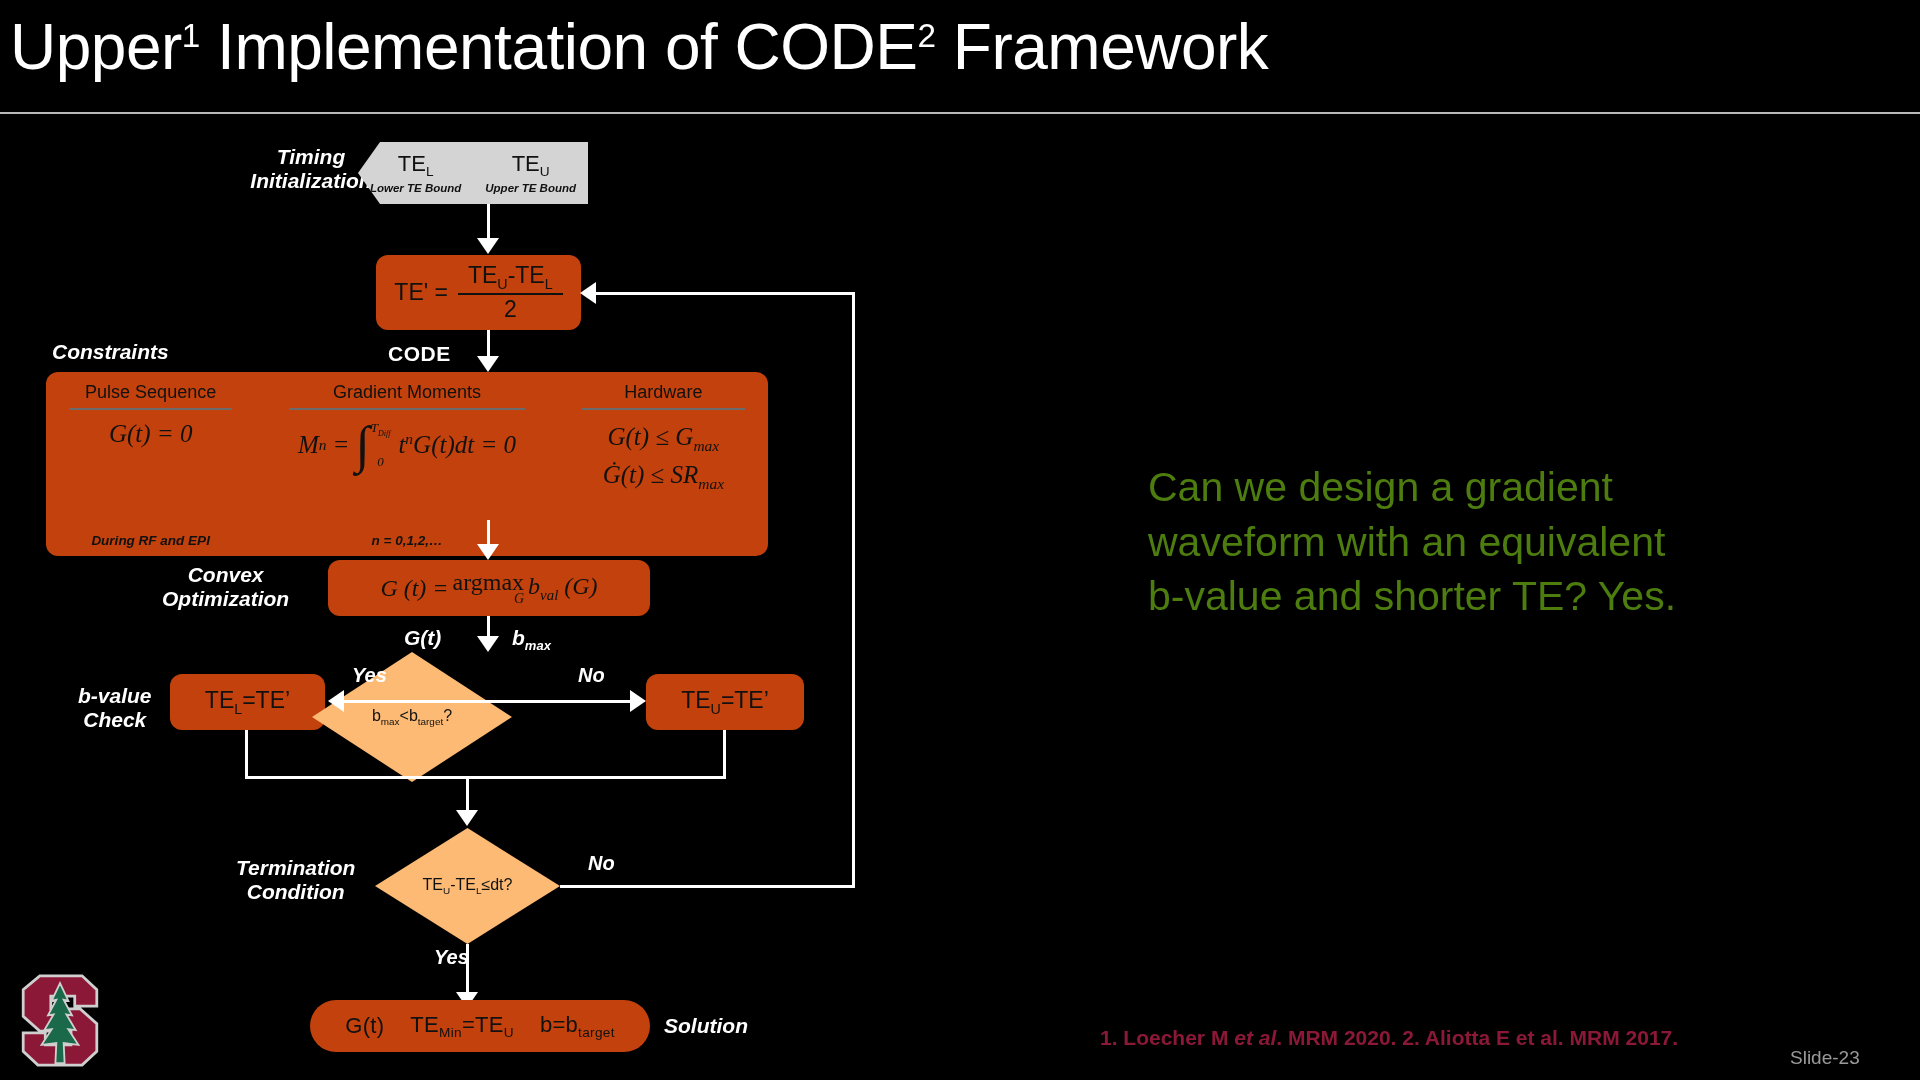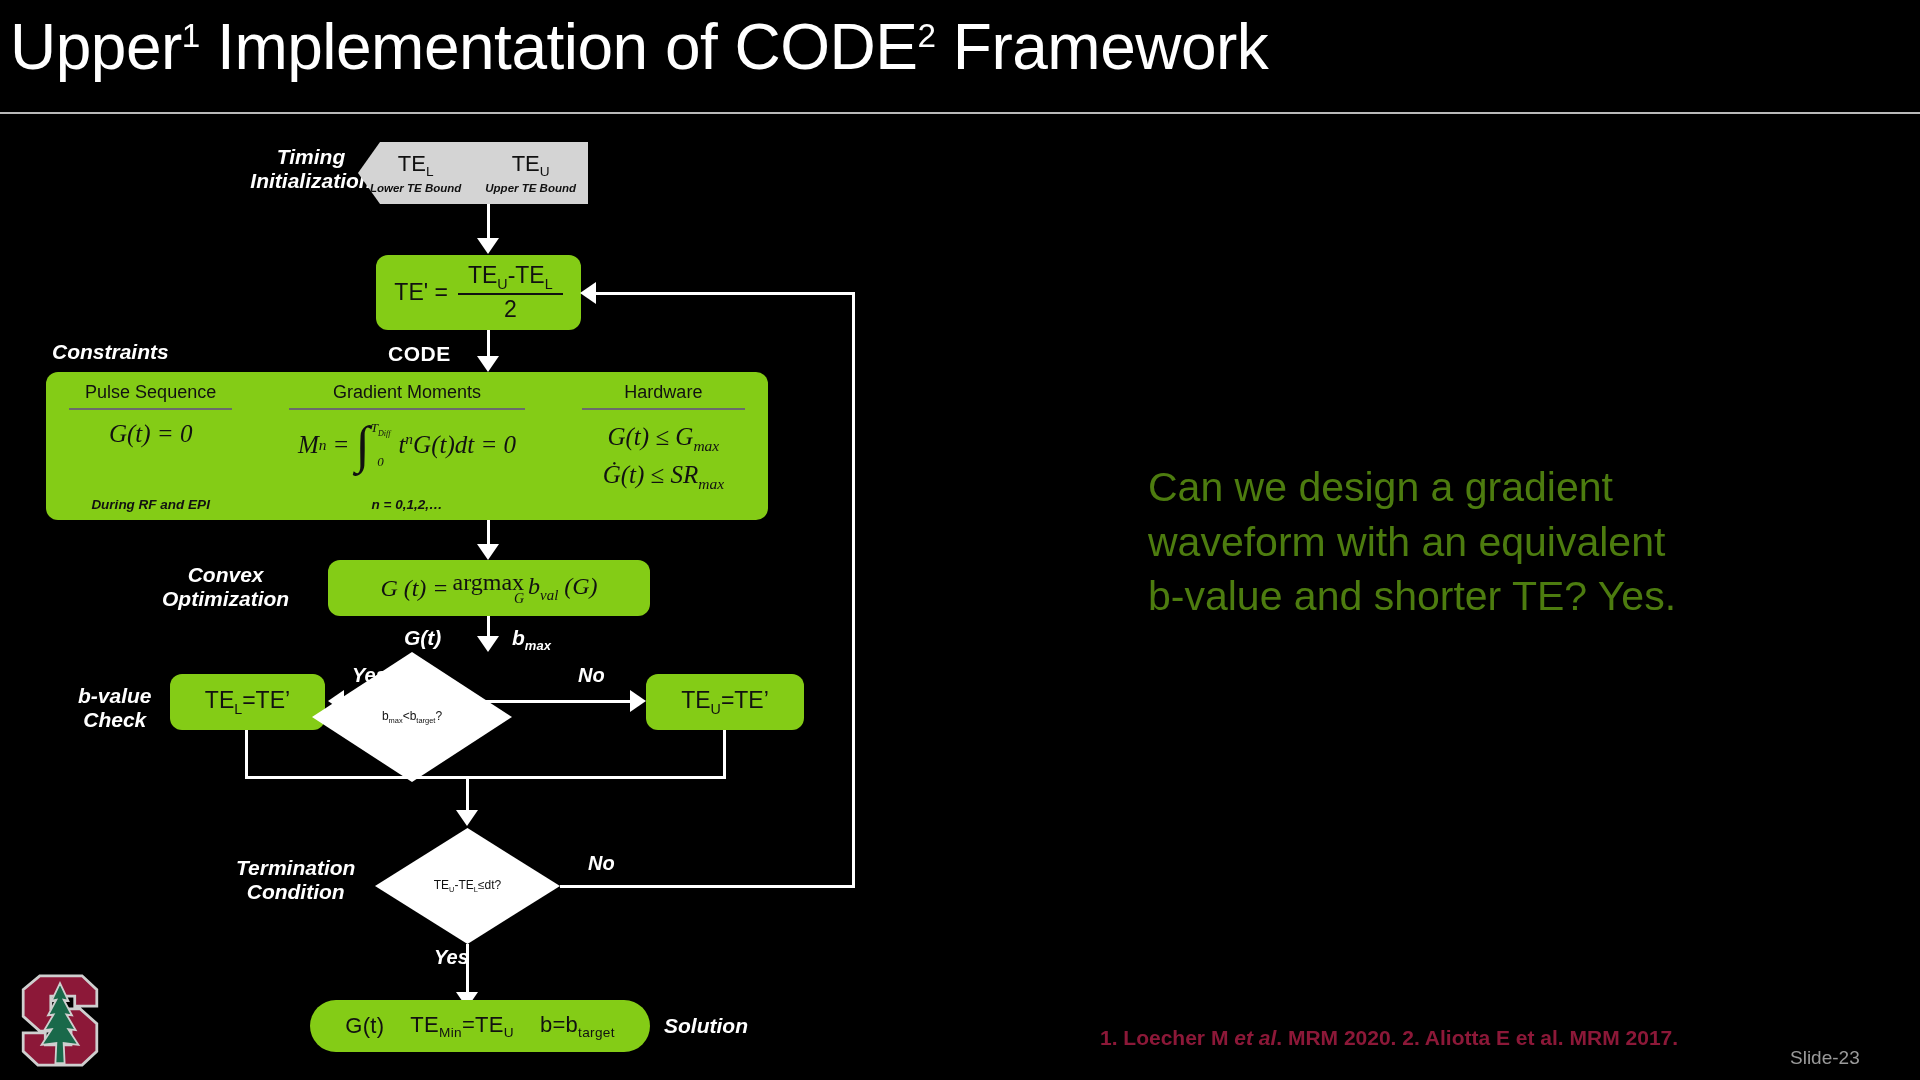--- a/index.html
+++ b/index.html
@@ -16,21 +16,21 @@
     white-space:nowrap;line-height:1.05;
   }
   .title sup{font-size:0.52em;vertical-align:super;}
   .title-rule{
     position:absolute;left:0;top:112px;width:1920px;height:2px;
     background:#b9b9b9;
   }
 
   
   .node{
-    position:absolute;background:#84cc16;color:#111;
+    position:absolute;background:#c2410c;color:#111;
     display:flex;align-items:center;justify-content:center;
     text-align:center;box-sizing:border-box;
   }
   .rnd{border-radius:12px;}
   .pill{border-radius:38px;}
 
   .lbl-side{
     position:absolute;color:#fff;font-weight:bold;font-style:italic;
     font-size:21px;line-height:1.15;text-align:center;white-space:nowrap;
   }
@@ -56,45 +56,45 @@
   .hexcell .small{font-size:11.5px;font-style:italic;font-weight:bold;margin-top:2px;white-space:nowrap;}
 
   
   .tebox{left:376px;top:255px;width:205px;height:75px;font-size:23px;}
   .frac{display:inline-flex;flex-direction:column;align-items:center;margin-left:10px;}
   .frac .num{border-bottom:2px solid #111;padding:0 10px 1px;line-height:1.15;}
   .frac .den{padding-top:1px;line-height:1.2;}
   sub{font-size:.62em;vertical-align:sub;}
 
   
-  .cbox{left:46px;top:372px;width:722px;height:148px;align-items:stretch;}
+  .cbox{left:46px;top:372px;width:722px;height:184px;align-items:stretch;}
   .ccol{flex:1;display:flex;flex-direction:column;align-items:center;justify-content:flex-start;padding-top:10px;color:#111;}
   .ccol .hd{font-size:18px;}
   .ccol .hr{width:78%;height:2px;background:#6b6b6b;margin:5px 0 10px;}
   .math{font-family:"Liberation Serif","DejaVu Serif",serif;font-style:italic;font-size:25px;color:#111;}
   .mathn{font-family:"Liberation Serif","DejaVu Serif",serif;font-size:25px;color:#111;}
   .note{font-size:13.5px;font-style:italic;font-weight:bold;margin-top:auto;padding-bottom:8px;color:#111;}
   .intg{display:inline-flex;align-items:center;}
   .intsym{font-family:"Liberation Serif",serif;font-size:52px;line-height:.8;}
   .intlim{display:inline-flex;flex-direction:column;justify-content:space-between;height:50px;font-size:13px;
           font-family:"Liberation Serif",serif;font-style:italic;margin:0 2px 0 1px;}
   .hwline{margin:3px 0;}
 
   
   .cvx{left:328px;top:560px;width:322px;height:56px;}
   .argmax{display:inline-flex;flex-direction:column;align-items:flex-end;line-height:1;margin:0 4px;}
   .argmax .am{font-family:"Liberation Serif",serif;font-style:normal;font-size:24px;}
   .argmax .un{font-family:"Liberation Serif",serif;font-style:italic;font-size:14px;margin-top:-2px;}
 
   
   .diamond{
-    position:absolute;background:#ffffff;color:#111;
+    position:absolute;background:#fdba74;color:#111;
     display:flex;align-items:center;justify-content:center;
     clip-path:polygon(50% 0,100% 50%,50% 100%,0 50%);
-    font-size:12px;text-align:right;
+    font-size:16px;text-align:right;
   }
   .dmb{left:312px;top:652px;width:200px;height:130px;}
   .dmt{left:375px;top:828px;width:185px;height:116px;}
 
   .tebox2{left:170px;top:674px;width:155px;height:56px;font-size:23px;}
   .tebox3{left:646px;top:674px;width:158px;height:56px;font-size:23px;}
   .sol{left:310px;top:1000px;width:340px;height:52px;font-size:22px;letter-spacing:.3px;}
 
   
   .ln{position:absolute;background:#fff;}

